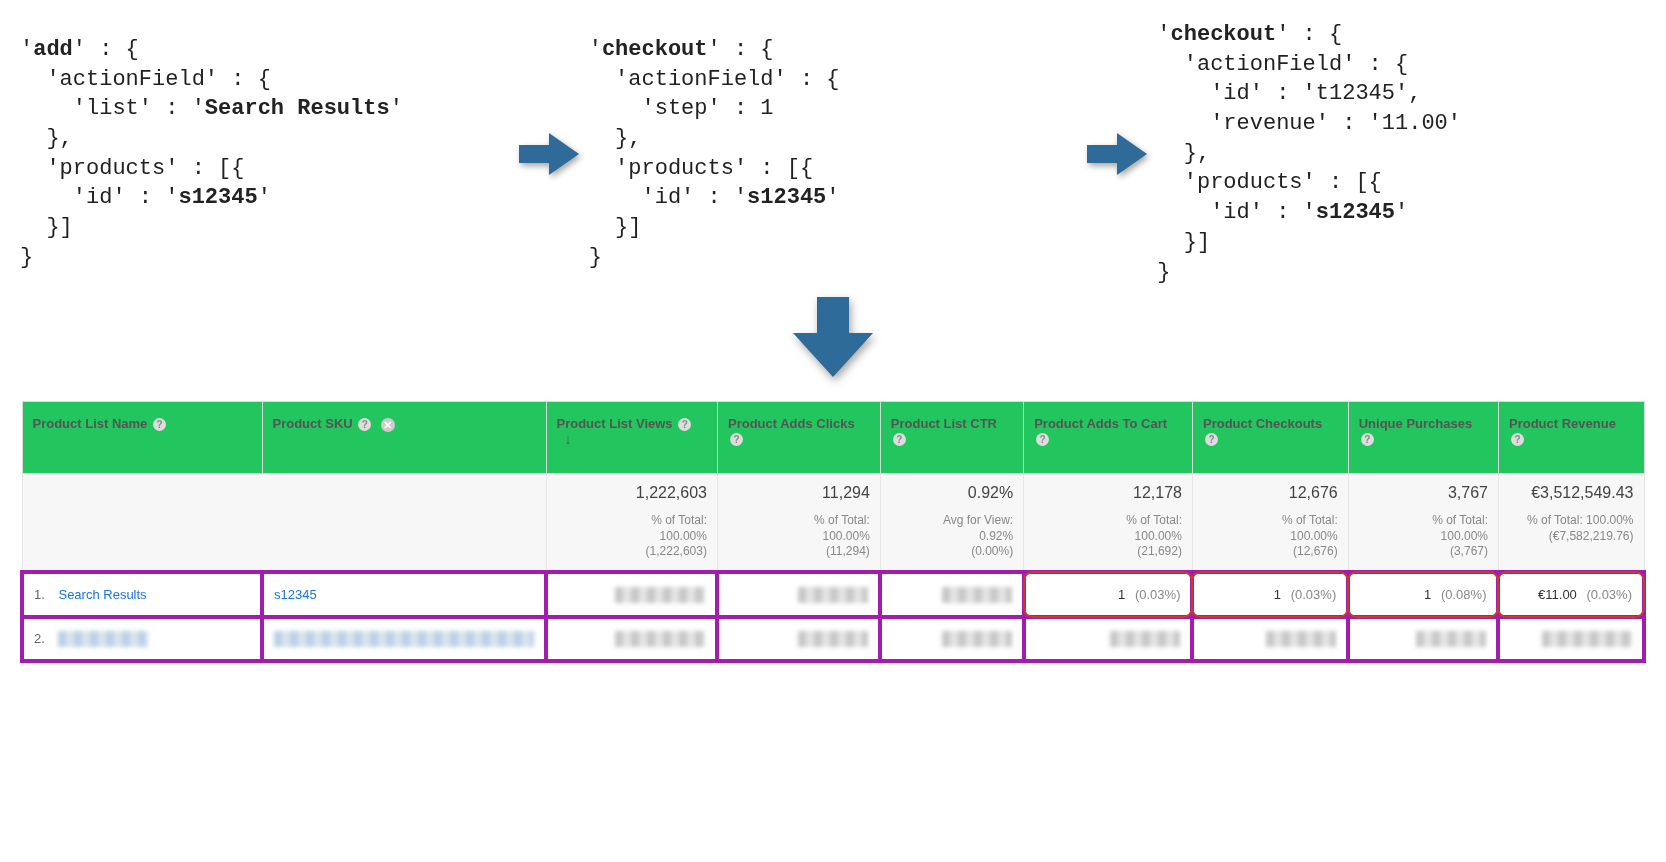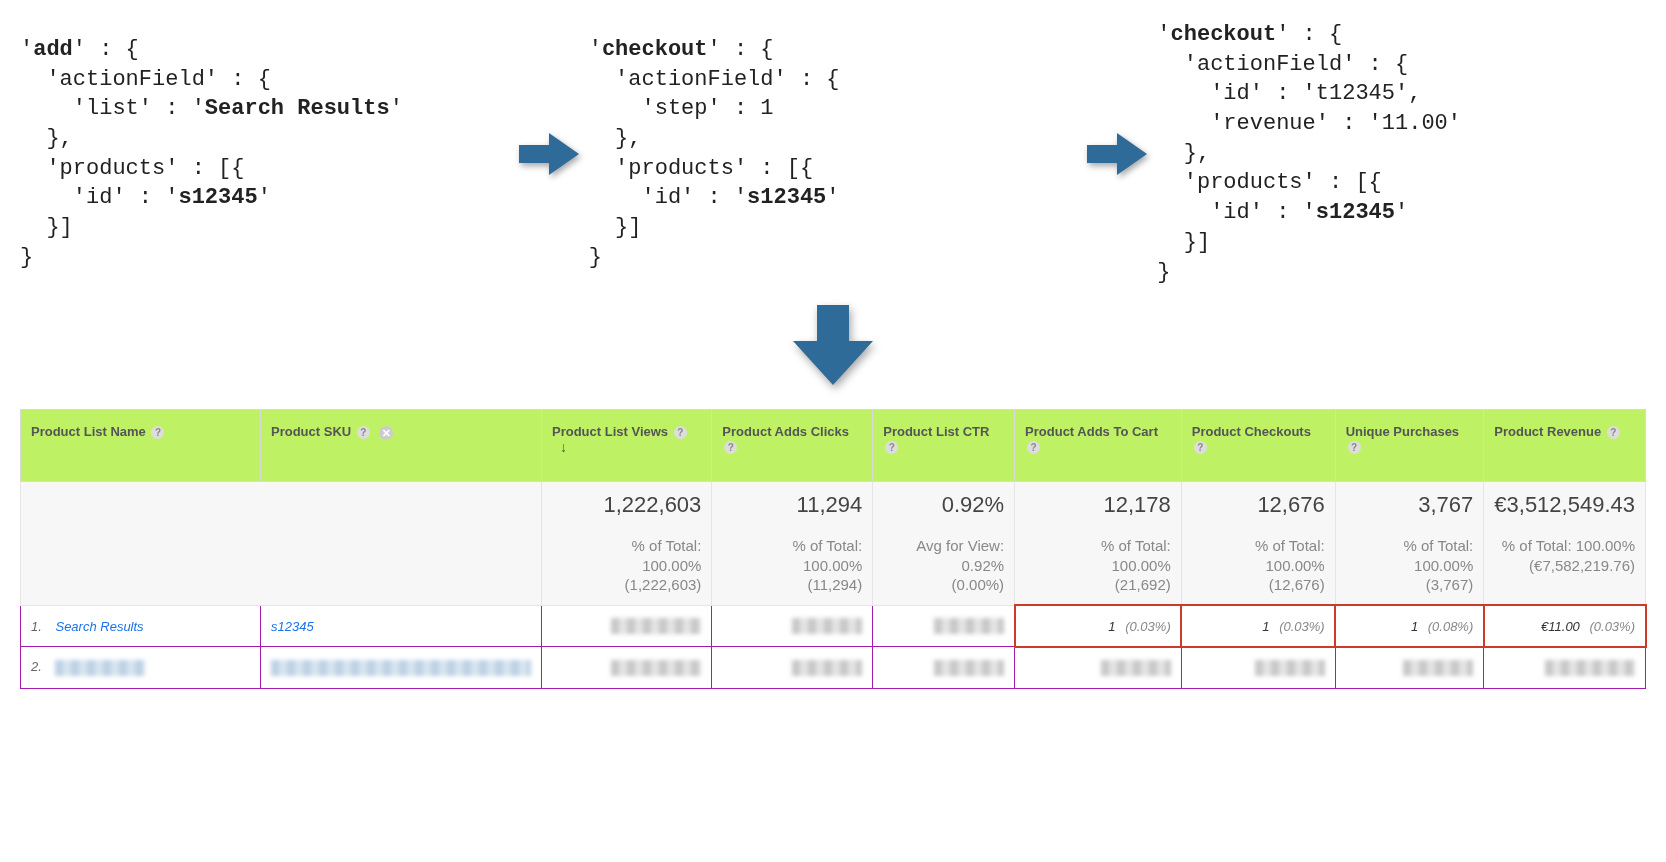--- a/index.html
+++ b/index.html
@@ -8,21 +8,21 @@
     padding: 20px;
     background: #fff;
     font-family: Arial, Helvetica, sans-serif;
     color: #222;
   }
   .code-row {
     display: flex;
     align-items: center;
     justify-content: flex-start;
     gap: 10px;
-    margin-bottom: 18px;
+    margin-bottom: 10px;
   }
   .code-block {
     font-family: "Courier New", Courier, monospace;
     font-size: 22px;
     line-height: 1.35;
     white-space: pre;
     flex: 1;
   }
   .bold { font-weight: bold; }
   .arrow-h {
@@ -38,21 +38,21 @@
     width: 80px;
     filter: drop-shadow(2px 4px 4px rgba(0,0,0,0.35));
   }
   table.report {
     width: 100%;
     border-collapse: collapse;
     font-size: 13px;
     color: #5f6368;
   }
   table.report th {
-    background: #bef264;
+    background: #22c55e;
     border: 1px solid #d9d9d9;
     text-align: left;
     padding: 14px 10px 26px 10px;
     font-weight: bold;
     vertical-align: top;
     color: #555;
     font-size: 13px;
     position: relative;
     margin-left: 36px;
   }
@@ -86,38 +86,37 @@
     margin-left:8px;
   }
   table.report tr.summary td {
     border: 1px solid #e5e5e5;
     background:#f7f7f7;
     padding: 10px 10px;
     text-align: right;
     vertical-align: top;
   }
   table.report tr.summary td .big {
-    font-size: 22px;
+    font-size: 16px;
     color: #444;
     display:block;
-    margin-bottom:18px;
+    margin-bottom:11px;
   }
   table.report tr.summary td .sub {
-    font-size: 15px;
+    font-size: 12px;
     color: #888;
     display:block;
     line-height:1.3;
   }
   table.report tr.data td {
-    border: 1px solid #a21caf;
+    border: 4px solid #a21caf;
     padding: 12px 10px;
     vertical-align: middle;
-    font-style: italic;
-  }
-  table.report tr.data td.num { text-align:right; color:#333; }
+  }
+  table.report tr.data td.num { text-align:right; color:#333;border-radius:9px; }
   table.report tr.data td.num .pct { color:#888; margin-left:6px; }
   table.report tr.data td .link { color:#1a73e8; }
   table.report tr.data td .idx { color:#666; margin-right:10px; }
   .hl-box {
     outline: 2px solid #cc3b2a;
     outline-offset: -1px;
   }
   .blur-strip {
     display:inline-block;
     width: 90px; height: 16px;

